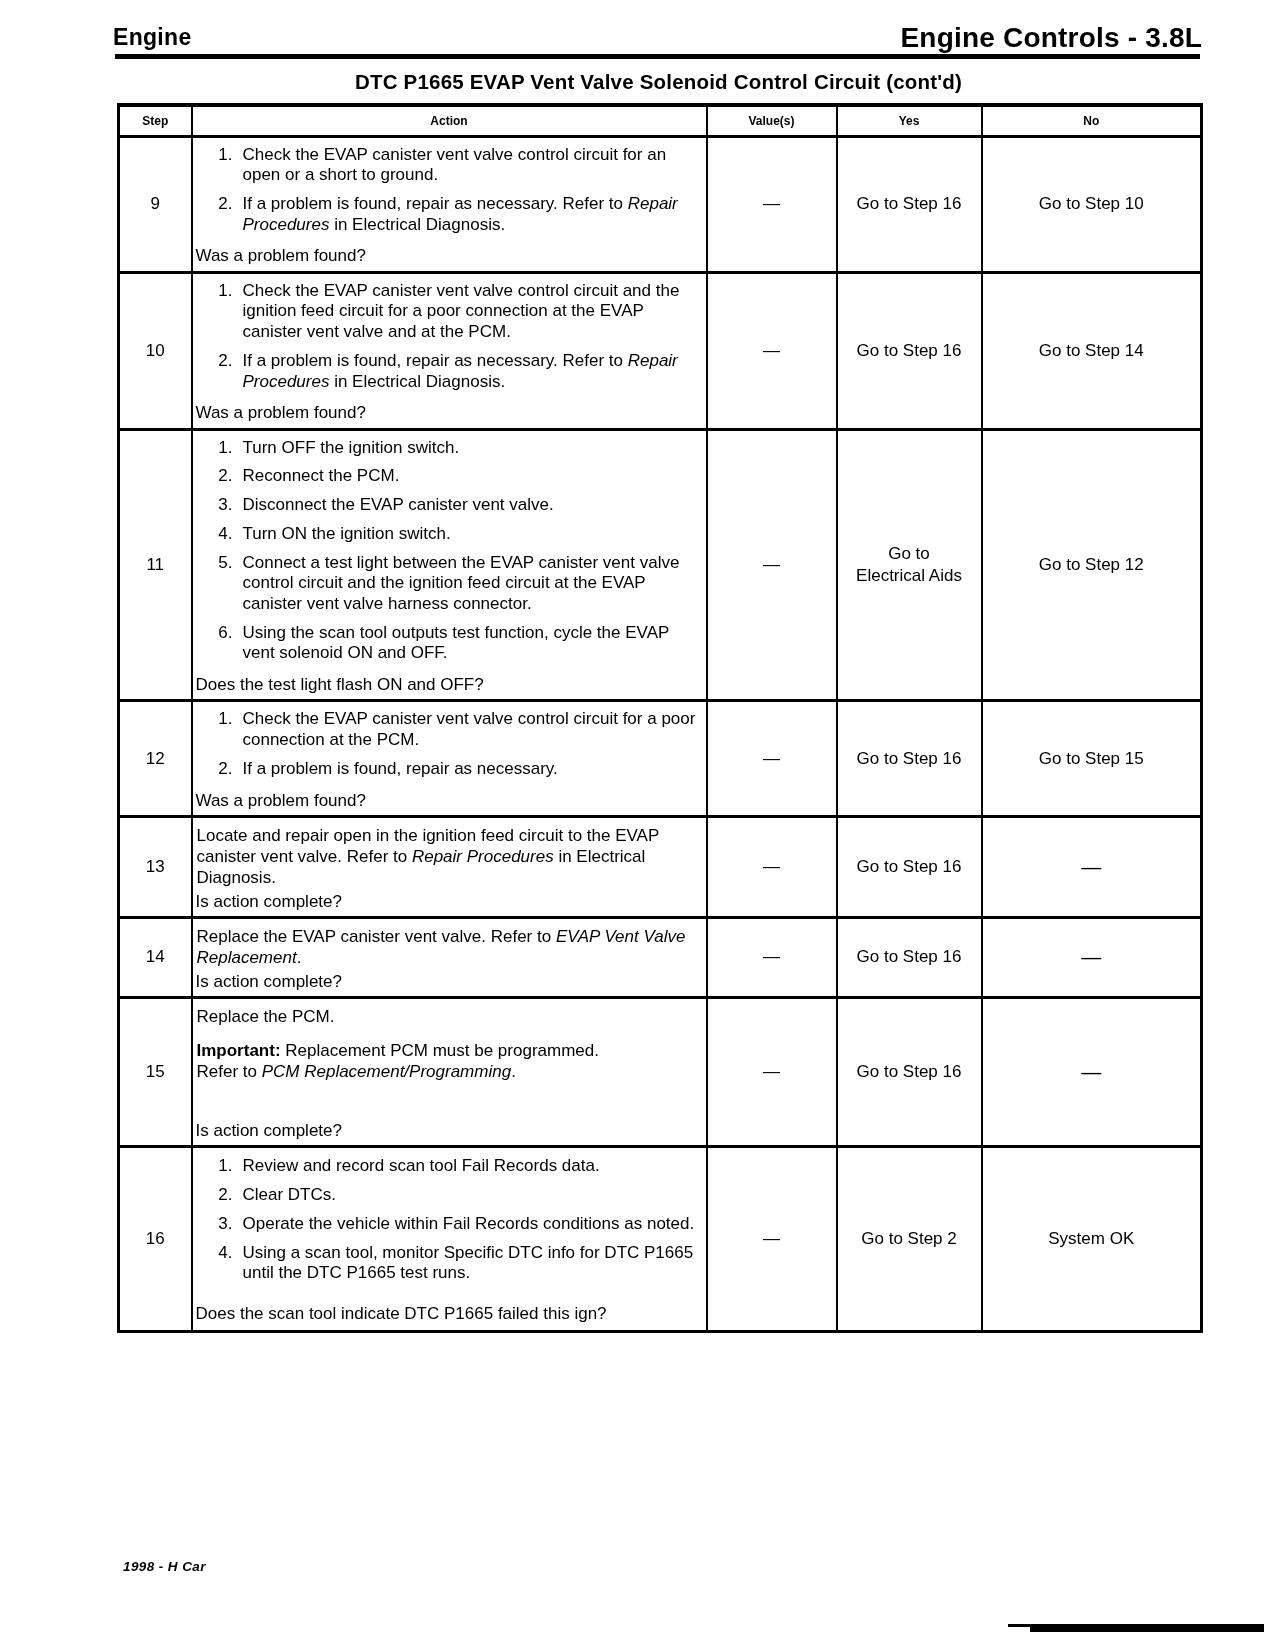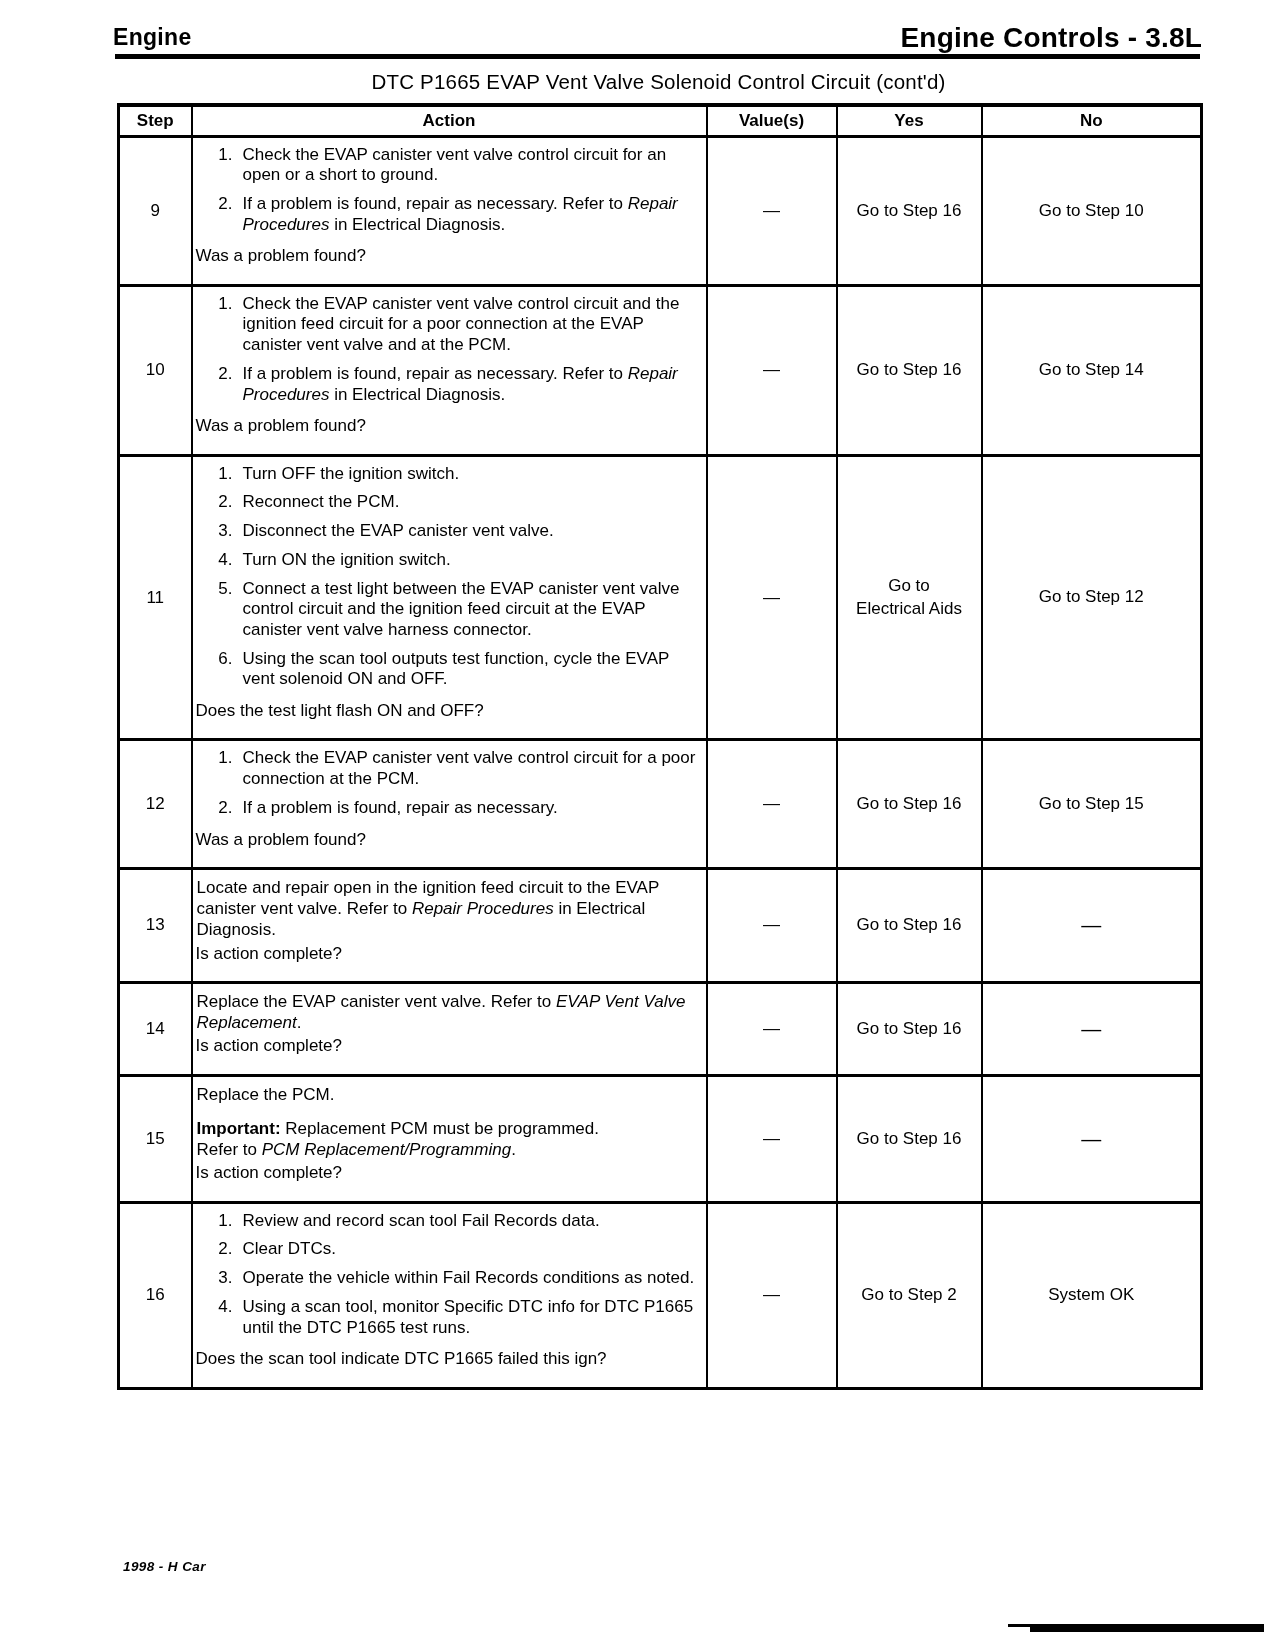--- a/index.html
+++ b/index.html
@@ -7,43 +7,43 @@
   body {
     width:1264px; height:1632px; position:relative;
     background:#ffffff; color:#000;
     font-family:"Liberation Sans", sans-serif;
     -webkit-font-smoothing:antialiased;
   }
   .hdr-left  { position:absolute; left:113px; top:24px; font-size:23px; font-weight:bold; letter-spacing:.3px; }
   .hdr-right { position:absolute; right:62px; top:22px; font-size:28px; font-weight:bold; letter-spacing:.2px; }
   .hdr-rule  { position:absolute; left:115px; top:54px; width:1085px; height:5px; background:#000; }
   .doc-title { position:absolute; left:117px; top:70px; width:1083px; text-align:center;
-               font-size:20.5px; font-weight:normal; letter-spacing:.2px; }
+               font-size:20.5px; font-weight:bold; letter-spacing:.2px; }
 
   table.diag { position:absolute; left:117px; top:103px; width:1083px;
                border-collapse:collapse; table-layout:fixed; border:3px solid #000; }
   table.diag th {
     border:2px solid #000; border-top:4px solid #000; border-bottom:3px solid #000;
-    height:31px; font-size:17px; font-weight:bold; text-align:center; padding:0 2px;
+    height:31px; font-size:12px; font-weight:bold; text-align:center; padding:0 2px;
   }
   table.diag td {
     border:2px solid #000; border-top:3px solid #000; border-bottom:3px solid #000;
     font-size:17px; vertical-align:middle; padding:0;
   }
   td.c-step  { text-align:center; font-size:17px; }
   td.c-action{ vertical-align:top; }
   .action-inner { display:flex; flex-direction:column; padding:3px 6px 1px 2px; }
   .items { padding-top:4px; }
   .item  { display:flex; line-height:1.22; margin-bottom:8px; }
   .item .num { flex:0 0 48px; text-align:right; padding-right:10px; }
   .item .txt { flex:1 1 auto; max-width:462px; }
   .paras { padding:4px 4px 0 2px; }
   .para  { line-height:1.25; max-width:492px; margin-bottom:0; }
   .para.space-after { margin-bottom:13px; }
-  .question { margin-top:auto; line-height:1.25; padding:2px 0 16px 1px; }
+  .question { margin-top:auto; line-height:1.25; padding:2px 0 3px 1px; }
   td.c-value { text-align:center; font-size:20px; }
   td.c-yes, td.c-no { text-align:center; vertical-align:bottom; padding:0 3px 5px 3px; line-height:1.3; }
   td.c-yes.mid, td.c-no.mid { vertical-align:middle; font-size:20px; padding-bottom:0; }
   .it { }
   .seg-i { font-style:italic; }
   .seg-b { font-weight:bold; }
 
   .footer-note { position:absolute; left:123px; top:1559px; font-size:13.5px;
                  font-style:italic; font-weight:bold; letter-spacing:.4px;text-align:center; }
   .footer-bar      { position:absolute; left:1030px; top:1624px; width:234px; height:8px; background:#000; }
@@ -224,21 +224,21 @@
         <td class="c-yes it">
           <div>Go to Step 16</div>
         </td>
         <td class="c-no mid">
           <div>—</div>
         </td>
       </tr>
       <tr style="height: 115px;">
         <td class="c-step"><span>15</span></td>
         <td class="c-action">
-          <div class="action-inner" style="min-height: 109px;">
+          <div class="action-inner" style="min-height: 109px; gap: 35px;">
             <div class="paras">
               <div class="para space-after"><span>Replace the PCM.</span></div>
               <div class="para"><span class="seg-b">Important:</span><span> Replacement PCM must be programmed.</span></div>
               <div class="para"><span>Refer to </span><span class="seg-i ">PCM Replacement/Programming</span><span>.</span></div>
             </div>
             <div class="question">Is action complete?</div>
           </div>
         </td>
         <td class="c-value"><span>—</span></td>
         <td class="c-yes it">

